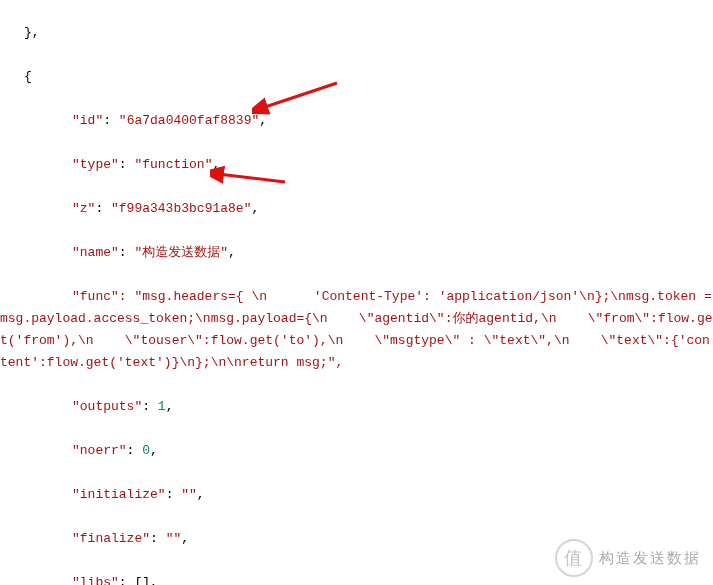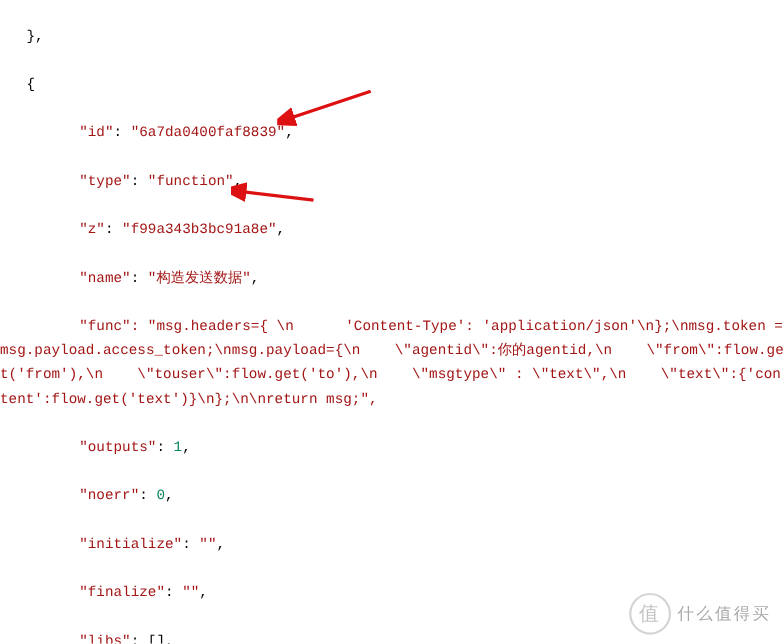--- a/index.html
+++ b/index.html
@@ -105,14 +105,14 @@
         <marker id="ah2" markerWidth="10" markerHeight="10" refX="2" refY="3" orient="auto">
           <path d="M0,0 L0,6 L8,3 z" fill="#d11"></path>
         </marker>
       </defs>
   <line x1="75" y1="30" x2="8" y2="22" stroke="#d11" stroke-width="3" marker-end="url(#ah2)"></line>
 </svg>
 </div>
 
 <div class="watermark">
   <div class="wm-circle">值</div>
-  <span>什么值得买</span>
+  <span>构造发送数据</span>
 </div>
 
 </body></html>

